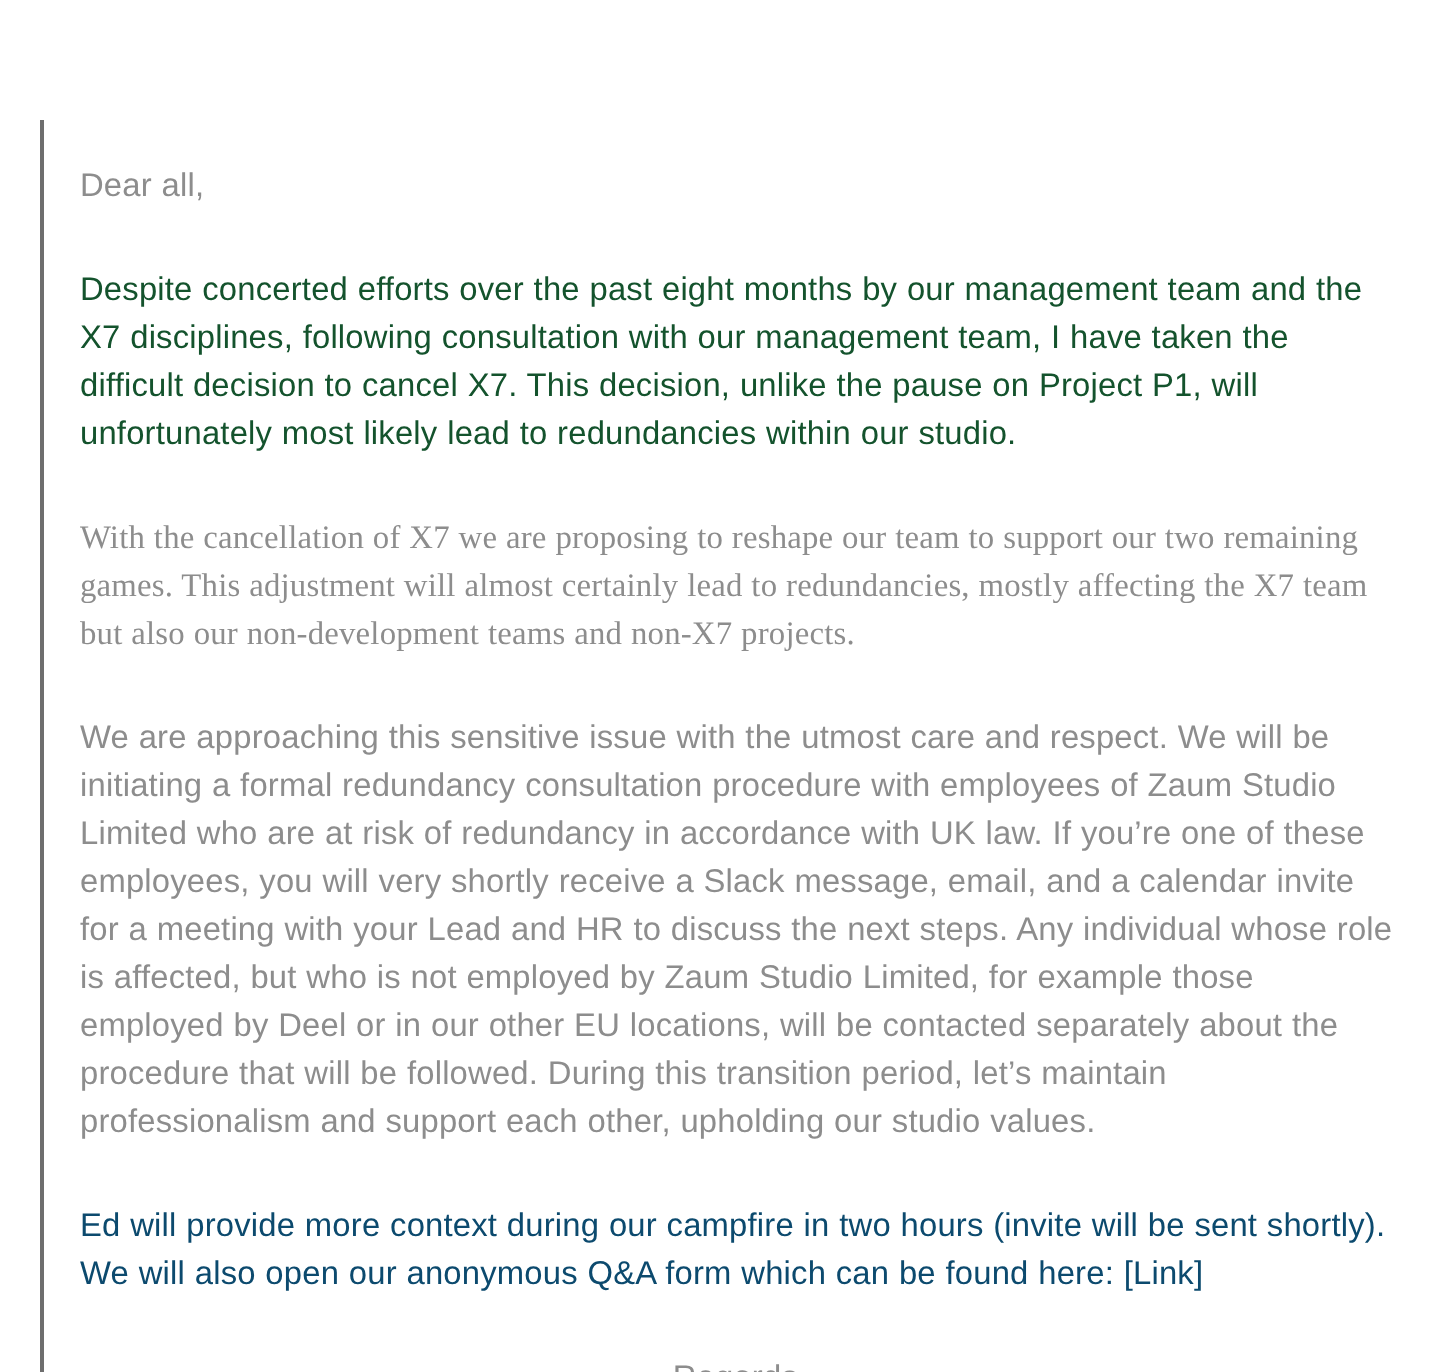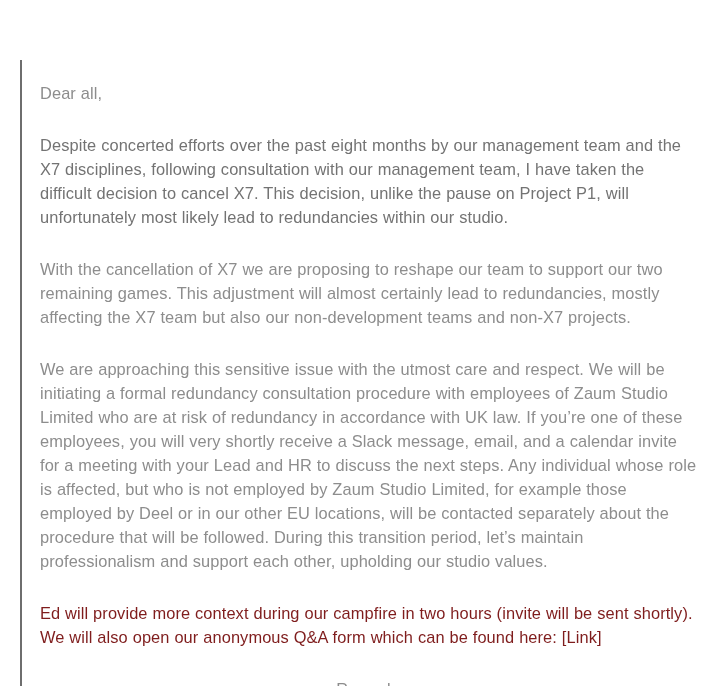--- a/index.html
+++ b/index.html
@@ -75,26 +75,26 @@
 <body>
 
 <div id="message-root" style="background: rgb(255, 255, 255);">
 
   <div id="quote-bar" style="background: rgb(110, 110, 110);"></div>
 
   <div id="quote-body">
 
     <p class="para" style="color: rgb(141, 141, 141);">Dear all,</p>
 
-    <p class="para" style="color: #737373;">Despite concerted efforts over the past eight months by our management team and the X7 disciplines, following consultation with our management team, I have taken the difficult decision to cancel X7. This decision, unlike the pause on Project P1, will unfortunately most likely lead to redundancies within our studio.</p>
+    <p class="para" style="color: #14532d;">Despite concerted efforts over the past eight months by our management team and the X7 disciplines, following consultation with our management team, I have taken the difficult decision to cancel X7. This decision, unlike the pause on Project P1, will unfortunately most likely lead to redundancies within our studio.</p>
 
-    <p class="para" style="color: rgb(141, 141, 141);">With the cancellation of X7 we are proposing to reshape our team to support our two remaining games. This adjustment will almost certainly lead to redundancies, mostly affecting the X7 team but also our non-development teams and non-X7 projects.</p>
+    <p class="para" style="color: rgb(141, 141, 141); font-family: Liberation Serif, serif;">With the cancellation of X7 we are proposing to reshape our team to support our two remaining games. This adjustment will almost certainly lead to redundancies, mostly affecting the X7 team but also our non-development teams and non-X7 projects.</p>
 
     <p class="para" style="color: rgb(141, 141, 141);">We are approaching this sensitive issue with the utmost care and respect. We will be initiating a formal redundancy consultation procedure with employees of Zaum Studio Limited who are at risk of redundancy in accordance with UK law. If you’re one of these employees, you will very shortly receive a Slack message, email, and a calendar invite for a meeting with your Lead and HR to discuss the next steps. Any individual whose role is affected, but who is not employed by Zaum Studio Limited, for example those employed by Deel or in our other EU locations, will be contacted separately about the procedure that will be followed. During this transition period, let’s maintain professionalism and support each other, upholding our studio values.</p>
 
-    <p class="para" style="color: #7f1d1d;">Ed will provide more context during our campfire in two hours (invite will be sent shortly). We will also open our anonymous Q&amp;A form which can be found here: [Link]</p>
+    <p class="para" style="color: #0c4a6e;">Ed will provide more context during our campfire in two hours (invite will be sent shortly). We will also open our anonymous Q&amp;A form which can be found here: [Link]</p>
 
     <div class="signature" style="color: rgb(141, 141, 141); text-align: center;">
       <span class="sig-line">Regards,</span>
     </div>
 
   </div>
 </div>
 
 </body></html>

